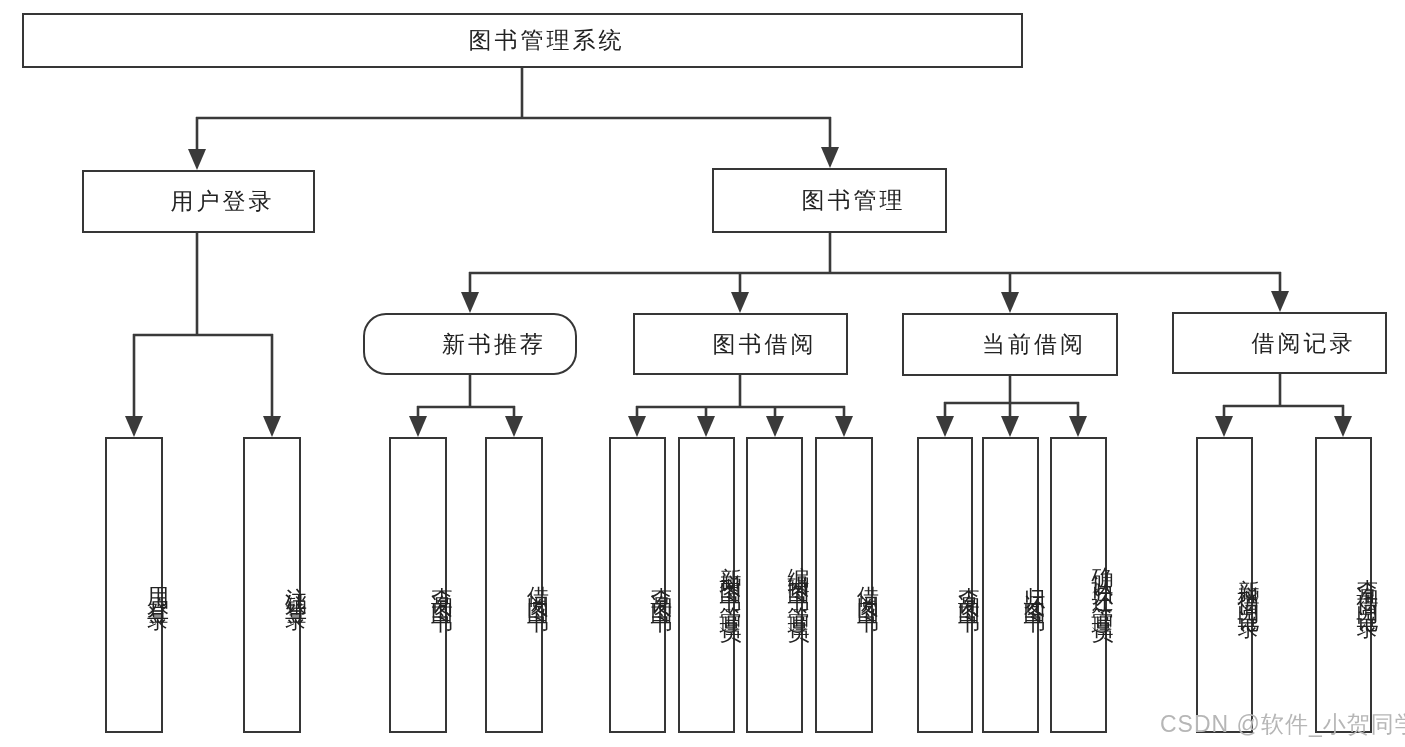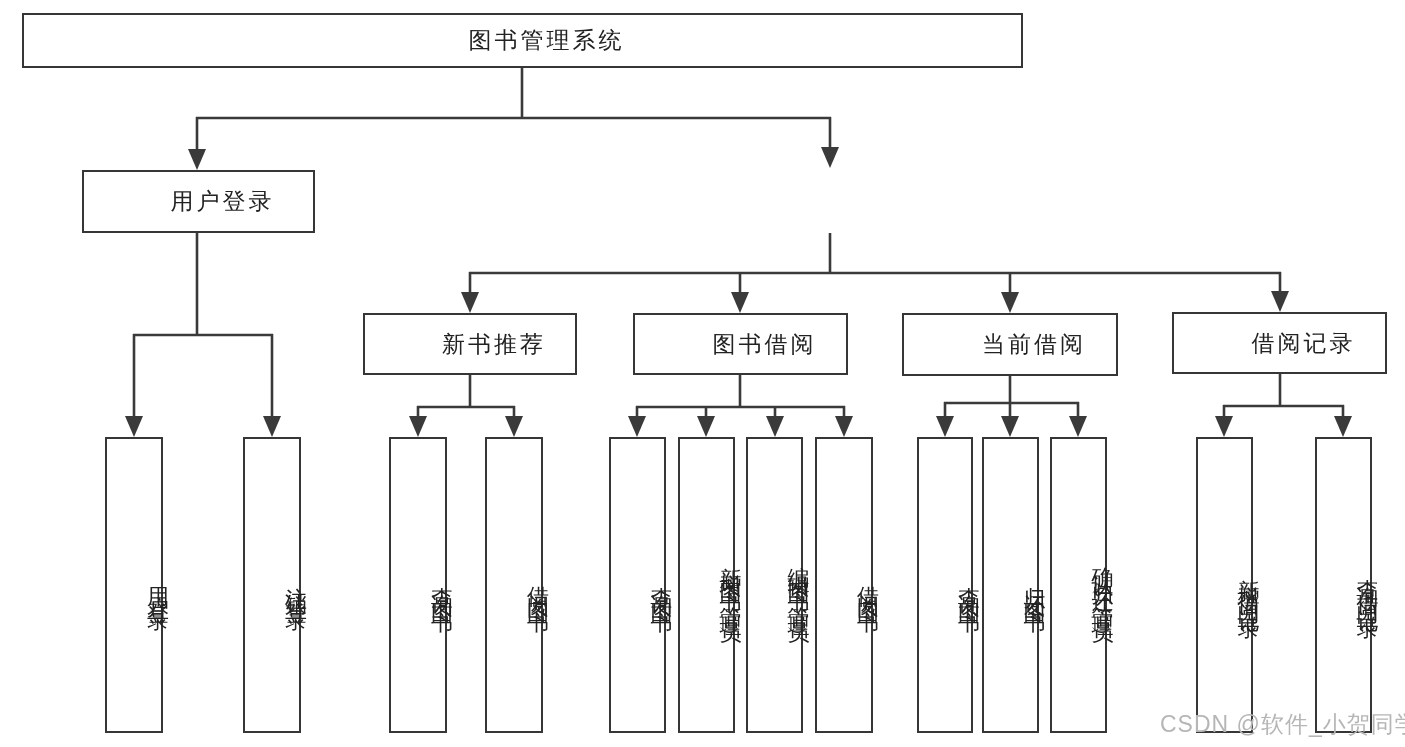--- a/index.html
+++ b/index.html
@@ -135,22 +135,25 @@
     </g>
   </svg>
 
   <div class="box hbox" style="left:22px; top:13px; width:1001px; height:55px;">
     <span class="lbl">图书管理系统</span>
   </div>
 
   <div class="box hbox" style="left:82px; top:170px; width:233px; height:63px;">
     <span class="lbl">用户登录</span>
   </div>
-
-  <div class="box hbox" style="left:363px; top:313px; width:214px; height:62px;">
+  <div class="box hbox" style="left:712px; top:168px; width:235px; height:65px;">
+    <span class="lbl">图书管理</span>
+  </div>
+
+  <div class="box hbox" style="left:363px; top:313px; width:214px; height:62px;border-radius:23px;">
     <span class="lbl">新书推荐</span>
   </div>
   <div class="box hbox" style="left:902px; top:313px; width:216px; height:63px;">
     <span class="lbl">当前借阅</span>
   </div>
   <div class="box hbox" style="left:633px; top:313px; width:215px; height:62px;">
     <span class="lbl">图书借阅</span>
   </div>
   <div class="box hbox" style="left:1172px; top:312px; width:215px; height:62px;">
     <span class="lbl">借阅记录</span>

